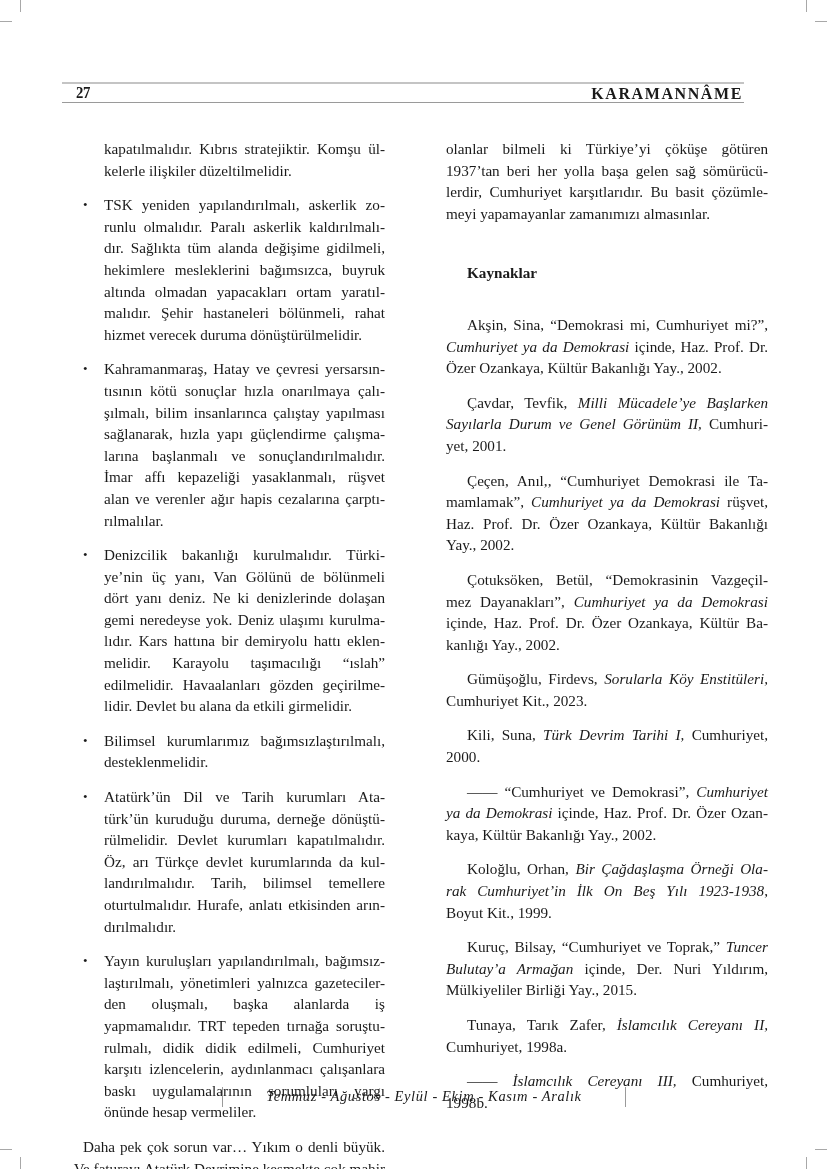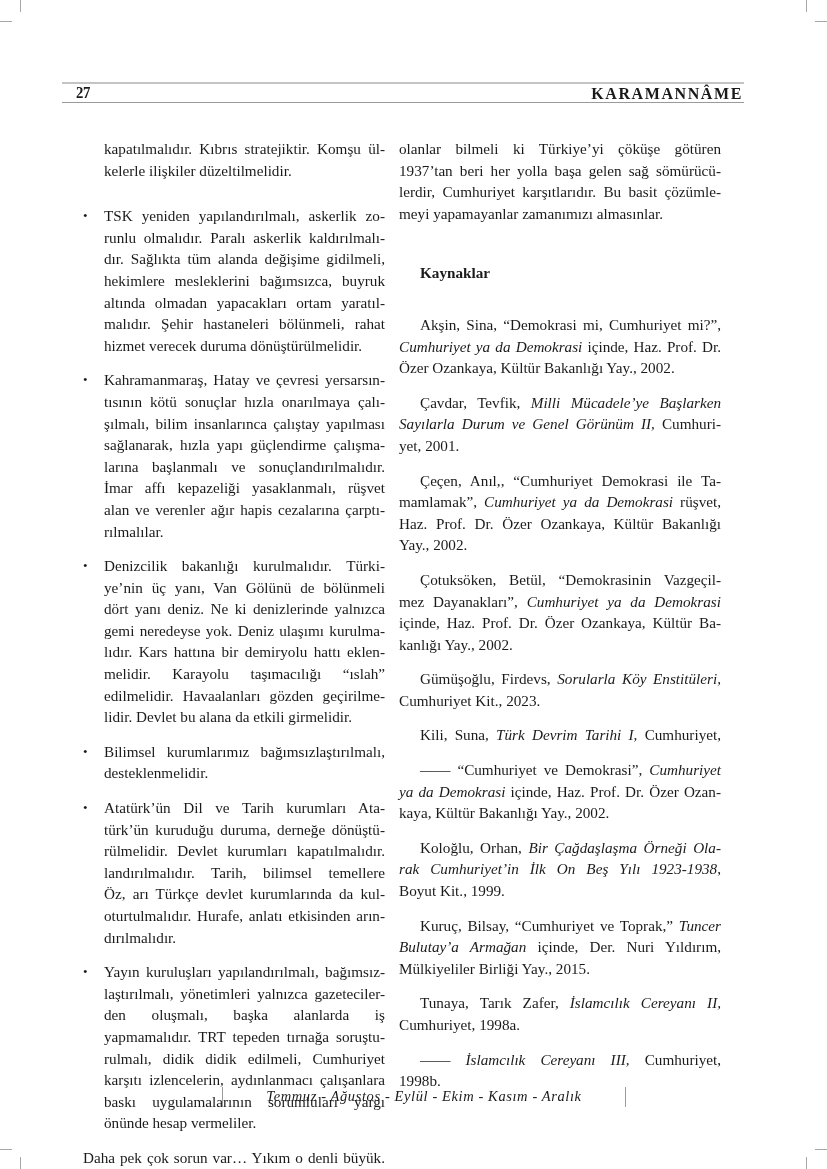--- a/index.html
+++ b/index.html
@@ -8,27 +8,27 @@
   .crop { position: absolute; background: #a8a8a8; }
   .rule { position: absolute; left: 62px; width: 682px; height: 1px; background: #9a9a9a; }
   .rule.top { top: 82px; height: 2px; background: #c4c4c4; }
   .rule.bottom { top: 102px; }
   .page-num { position: absolute; left: 76px; top: 84px; font-weight: bold; font-size: 16px;
               letter-spacing: -0.5px; transform: scaleX(0.92); transform-origin: left; }
   .journal { position: absolute; right: 84px; top: 85px; font-weight: bold; font-size: 16px;
              letter-spacing: 1.6px; }
   .col { position: absolute; top: 138px; font-size: 15.2px; line-height: 21.6px; }
   .col.left { left: 62px; width: 323px; }
-  .col.right { left: 399px; width: 322px; }
+  .col.right { left: 446px; width: 322px; }
   .line { display: block; white-space: nowrap; text-align: justify; text-align-last: justify; height: 21.6px; }
   .line.last { text-align-last: left; }
   .line.rlast { text-align-last: right; }
   .bul { position: relative; padding-left: 42px; margin-bottom: 13px; }
   .bul .dot { position: absolute; left: 21px; top: 0; font-size: 13px; }
-  .cont { padding-left: 42px; margin-bottom: 24px; }
+  .cont { padding-left: 42px; margin-bottom: 13px; }
   .para { margin-bottom: 13px; }
   .ind { text-indent: 21px; }
   .head { font-weight: bold; padding-left: 21px; margin-top: 38px; margin-bottom: 30px; }
   i { }
   .footer { position: absolute; top: 1087px; left: 222px; width: 404px; height: 22px; }
   .footer .bar { position: absolute; top: 0; width: 1px; height: 20px; background: #9a9a9a; }
   .footer .txt { position: absolute; left: 0; right: 0; top: 1px; text-align: center; font-style: italic;
                  font-size: 14.5px; letter-spacing: 0.6px; }
 </style>
 </head>
@@ -71,39 +71,39 @@
       <span class="line">sağlanarak, hızla yapı güçlendirme çalışma-</span>
       <span class="line">larına başlanmalı ve sonuçlandırılmalıdır.</span>
       <span class="line">İmar affı kepazeliği yasaklanmalı, rüşvet</span>
       <span class="line">alan ve verenler ağır hapis cezalarına çarptı-</span>
       <span class="line last">rılmalılar.</span>
     </div>
     <div class="bul">
       <span class="dot">•</span>
       <span class="line">Denizcilik bakanlığı kurulmalıdır. Türki-</span>
       <span class="line">ye’nin üç yanı, Van Gölünü de bölünmeli</span>
-      <span class="line">dört yanı deniz. Ne ki denizlerinde yalnızca</span>
+      <span class="line">dört yanı deniz. Ne ki denizlerinde dolaşan</span>
       <span class="line">gemi neredeyse yok. Deniz ulaşımı kurulma-</span>
       <span class="line">lıdır. Kars hattına bir demiryolu hattı eklen-</span>
       <span class="line">melidir. Karayolu taşımacılığı “ıslah”</span>
       <span class="line">edilmelidir. Havaalanları gözden geçirilme-</span>
       <span class="line last">lidir. Devlet bu alana da etkili girmelidir.</span>
     </div>
     <div class="bul">
       <span class="dot">•</span>
       <span class="line">Bilimsel kurumlarımız bağımsızlaştırılmalı,</span>
       <span class="line last">desteklenmelidir.</span>
     </div>
     <div class="bul">
       <span class="dot">•</span>
       <span class="line">Atatürk’ün Dil ve Tarih kurumları Ata-</span>
       <span class="line">türk’ün kuruduğu duruma, derneğe dönüştü-</span>
       <span class="line">rülmelidir. Devlet kurumları kapatılmalıdır.</span>
+      <span class="line">Öz, arı Türkçe devlet kurumlarında da kul-</span>
       <span class="line">landırılmalıdır. Tarih, bilimsel temellere</span>
-      <span class="line">Öz, arı Türkçe devlet kurumlarında da kul-</span>
       <span class="line">oturtulmalıdır. Hurafe, anlatı etkisinden arın-</span>
       <span class="line last">dırılmalıdır.</span>
     </div>
     <div class="bul">
       <span class="dot">•</span>
       <span class="line">Yayın kuruluşları yapılandırılmalı, bağımsız-</span>
       <span class="line">laştırılmalı, yönetimleri yalnızca gazeteciler-</span>
       <span class="line">den oluşmalı, başka alanlarda iş</span>
       <span class="line">yapmamalıdır. TRT tepeden tırnağa soruştu-</span>
       <span class="line">rulmalı, didik didik edilmeli, Cumhuriyet</span>
@@ -146,20 +146,21 @@
       <span class="line"><span>mez Dayanakları”, </span><i>Cumhuriyet ya da Demokrasi</i></span>
       <span class="line"><span>içinde, Haz. Prof. Dr. Özer Ozankaya, Kültür Ba-</span></span>
       <span class="line last"><span>kanlığı Yay., 2002.</span></span>
     </div>
     <div class="para">
       <span class="line ind"><span>Gümüşoğlu, Firdevs, </span><i>Sorularla Köy Enstitüleri,</i></span>
       <span class="line last"><span>Cumhuriyet Kit., 2023.</span></span>
     </div>
     <div class="para">
       <span class="line ind"><span>Kili, Suna, </span><i>Türk Devrim Tarihi I,</i><span> Cumhuriyet,</span></span>
+      <span class="line last"><span>2000.</span></span>
     </div>
     <div class="para">
       <span class="line ind"><span>—— “Cumhuriyet ve Demokrasi”, </span><i>Cumhuriyet</i></span>
       <span class="line"><i>ya da Demokrasi</i><span> içinde, Haz. Prof. Dr. Özer Ozan-</span></span>
       <span class="line last"><span>kaya, Kültür Bakanlığı Yay., 2002.</span></span>
     </div>
     <div class="para">
       <span class="line ind"><span>Koloğlu, Orhan, </span><i>Bir Çağdaşlaşma Örneği Ola-</i></span>
       <span class="line"><i>rak Cumhuriyet’in İlk On Beş Yılı 1923-1938</i><span>,</span></span>
       <span class="line last"><span>Boyut Kit., 1999.</span></span>

